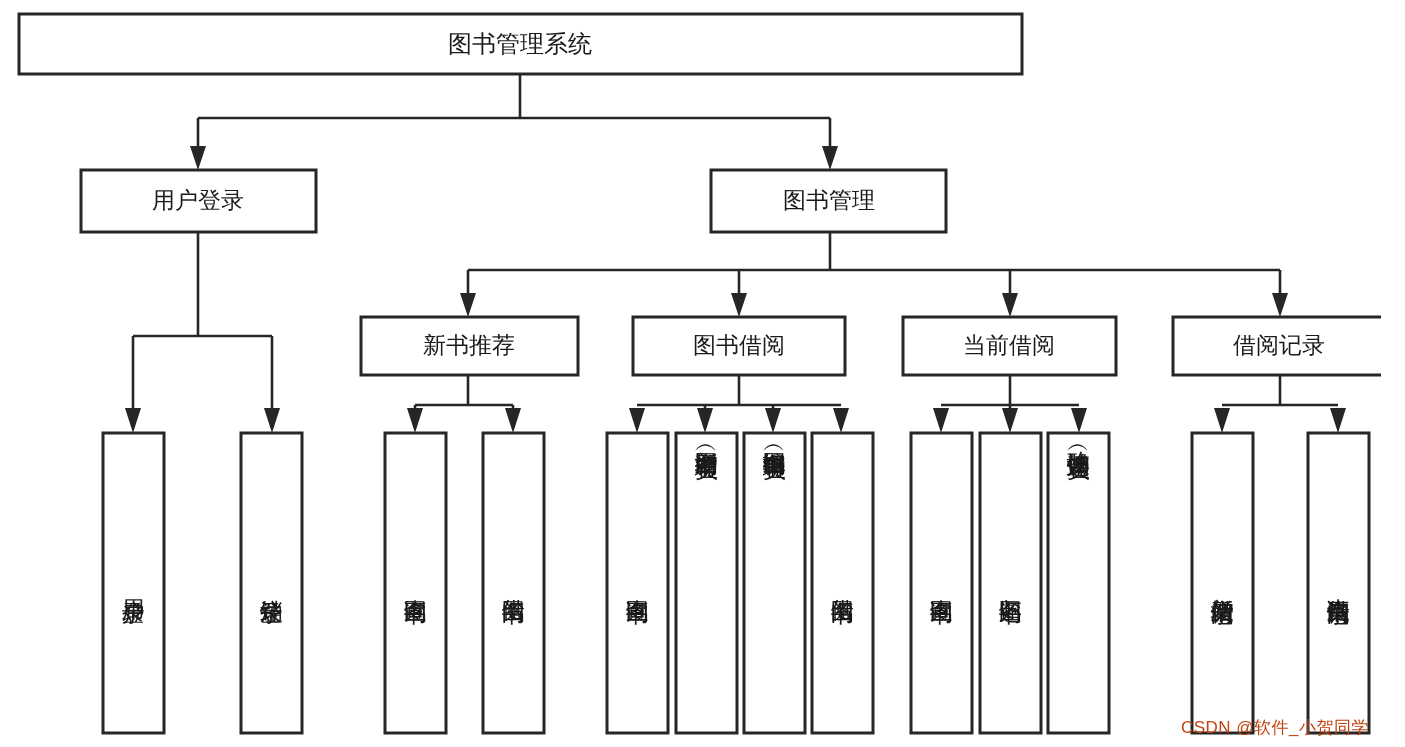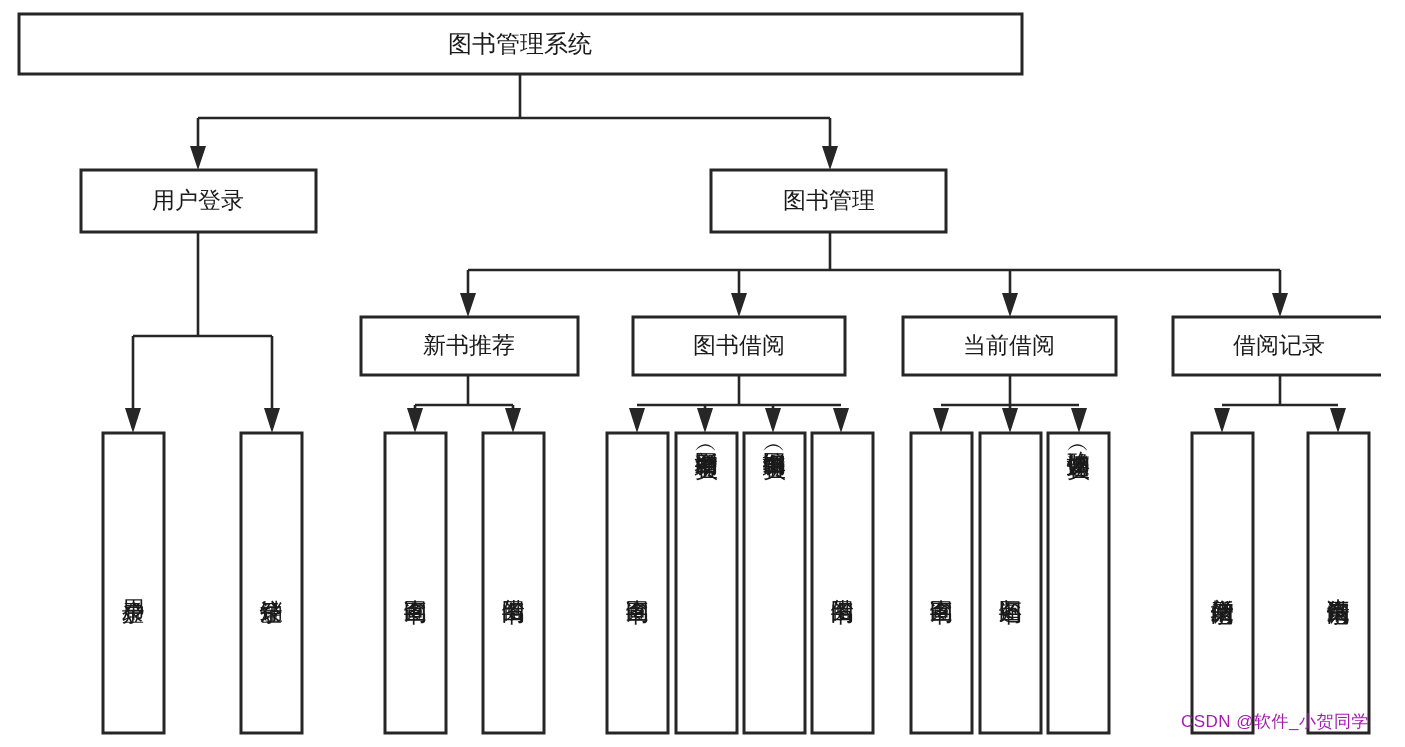--- a/index.html
+++ b/index.html
@@ -67,24 +67,24 @@
     font-family: "Liberation Sans", "DejaVu Sans", sans-serif;
     font-size: 23px;
     line-height: 1.06;
     color: #1a1a1a;
     letter-spacing: 1px;
     white-space: nowrap;
   }
   .watermark {
     position: absolute;
     right: 12px;
-    bottom: 14px;
+    bottom: 8px;
     font-family: "Liberation Sans", "DejaVu Sans", sans-serif;
     font-size: 17px;
-    color: #a21caf;
+    color: #c2410c;
     letter-spacing: 0.5px;
     user-select: none;
   }
 </style>
 </head>
 <body>
 
 <div id="diagram-root">
 
   <svg class="flow" viewBox="0 0 1405 747">

